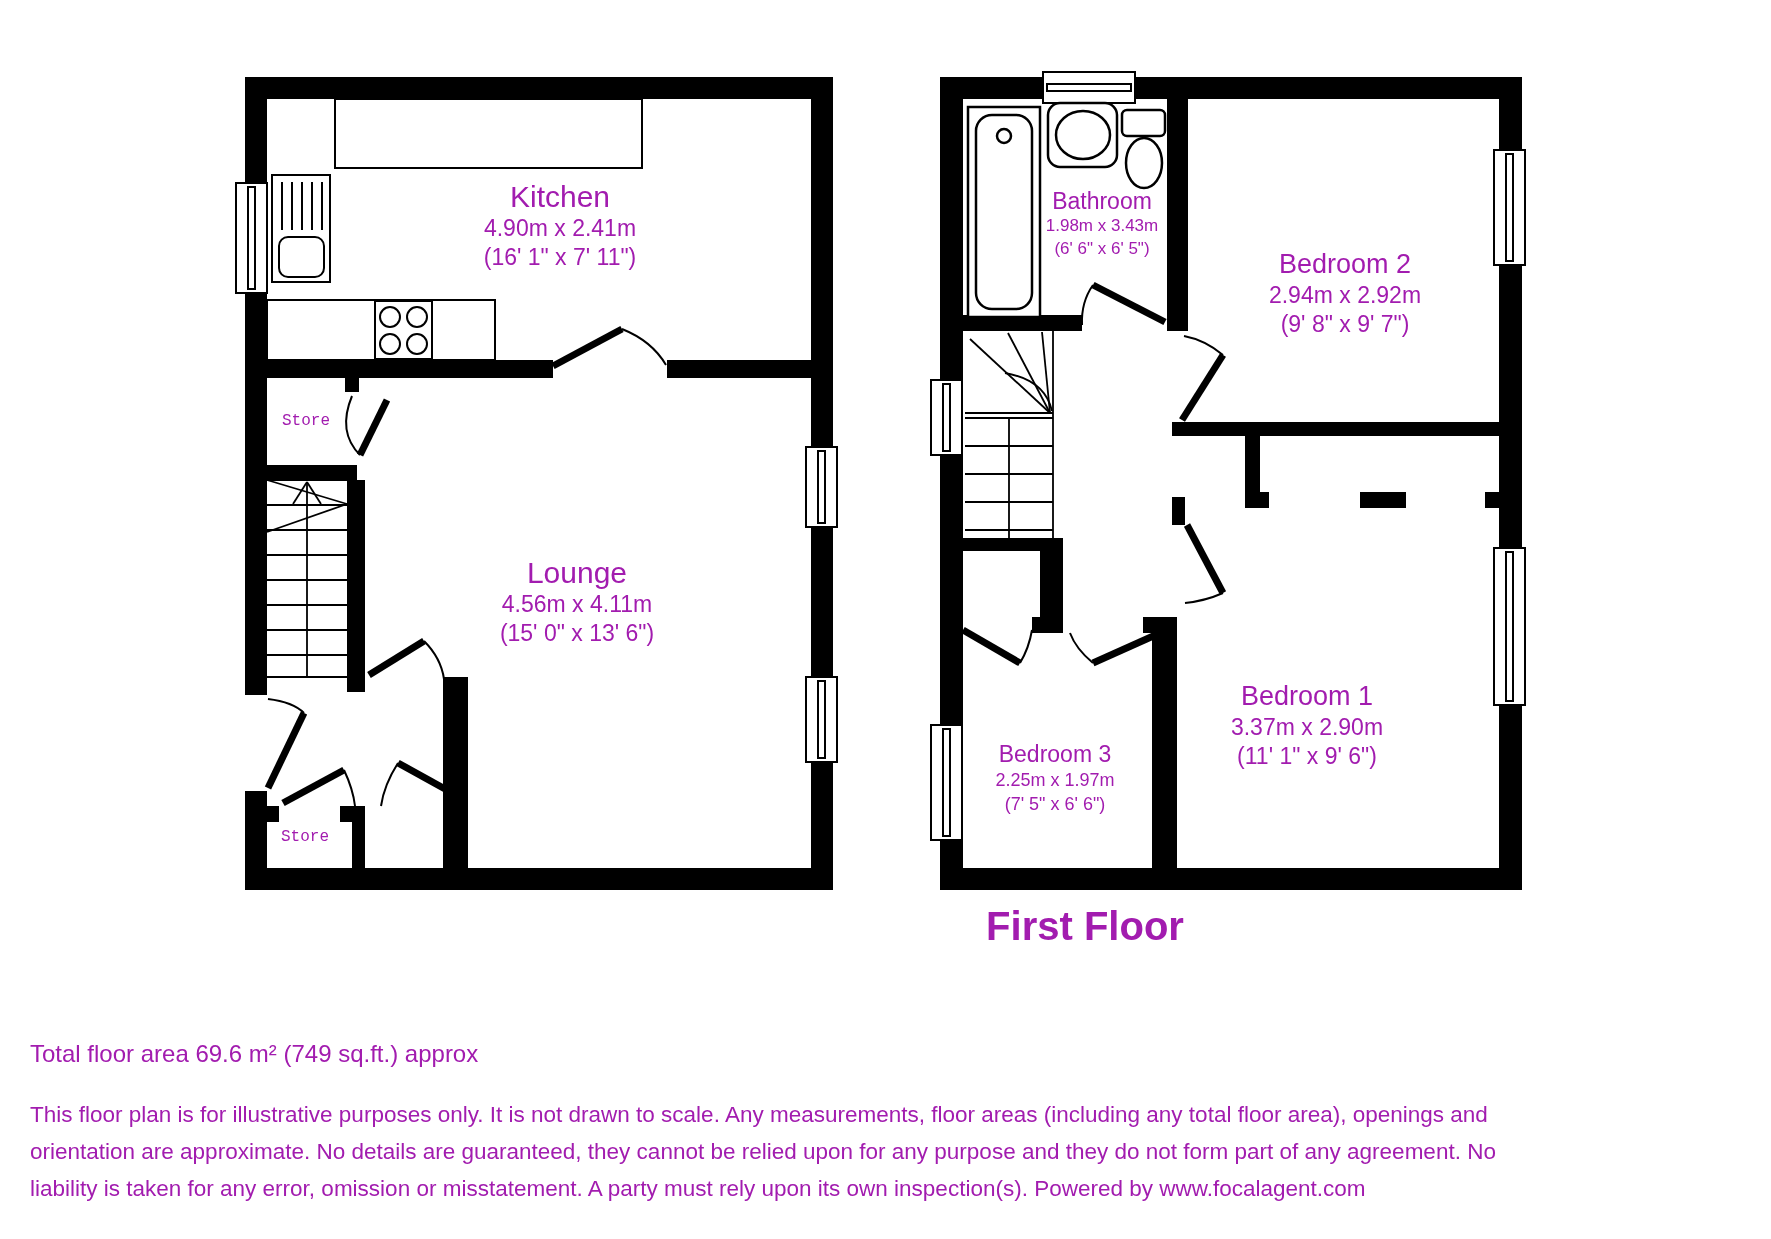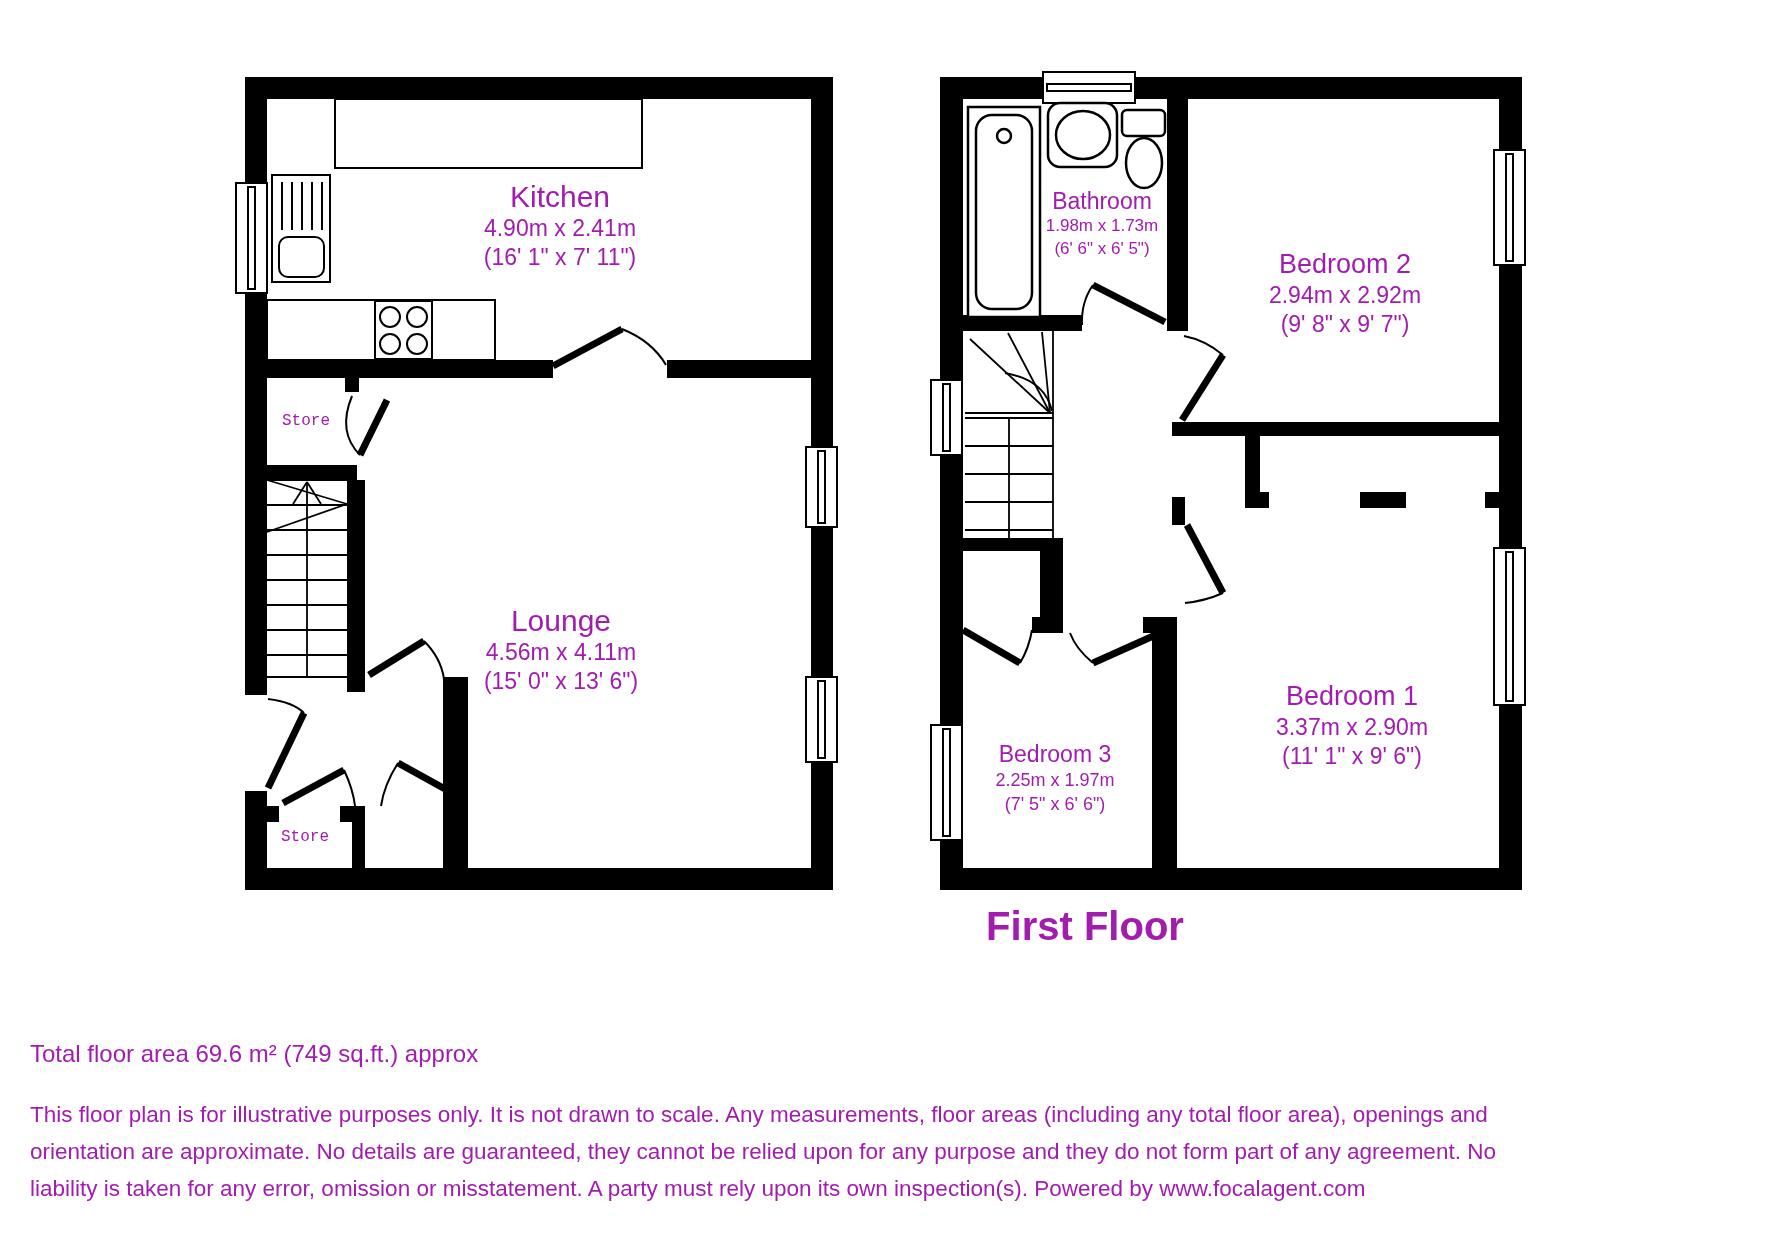--- a/index.html
+++ b/index.html
@@ -220,42 +220,42 @@
       </g>
     </g>
   </svg>
 
   <div class="room-label" style="left:560px;top:180px;">
     <span class="room-name">Kitchen</span>
     <span class="room-metric">4.90m x 2.41m</span>
     <span class="room-imperial">(16' 1" x 7' 11")</span>
   </div>
 
-  <div class="room-label" style="left:561px;top:556px;margin-top:48px;">
+  <div class="room-label" style="left:577px;top:556px;">
     <span class="room-name">Lounge</span>
     <span class="room-metric">4.56m x 4.11m</span>
     <span class="room-imperial">(15' 0" x 13' 6")</span>
   </div>
 
   <div class="store-label" style="left:306px;top:412px;">Store</div>
   <div class="store-label" style="left:305px;top:828px;">Store</div>
 
   <div class="room-label lbl-sm" style="left:1102px;top:188px;">
     <span class="room-name">Bathroom</span>
-    <span class="room-metric">1.98m x 1.73m</span>
+    <span class="room-metric">1.98m x 3.43m</span>
     <span class="room-imperial">(6' 6" x 6' 5")</span>
   </div>
 
   <div class="room-label lbl-md" style="left:1345px;top:240px;margin-top:8px;">
     <span class="room-name">Bedroom 2</span>
     <span class="room-metric">2.94m x 2.92m</span>
     <span class="room-imperial">(9' 8" x 9' 7")</span>
   </div>
 
-  <div class="room-label lbl-md" style="left:1352px;top:680px;">
+  <div class="room-label lbl-md" style="left:1307px;top:680px;">
     <span class="room-name">Bedroom 1</span>
     <span class="room-metric">3.37m x 2.90m</span>
     <span class="room-imperial">(11' 1" x 9' 6")</span>
   </div>
 
   <div class="room-label lbl-b3" style="left:1055px;top:740px;">
     <span class="room-name">Bedroom 3</span>
     <span class="room-metric">2.25m x 1.97m</span>
     <span class="room-imperial">(7' 5" x 6' 6")</span>
   </div>

